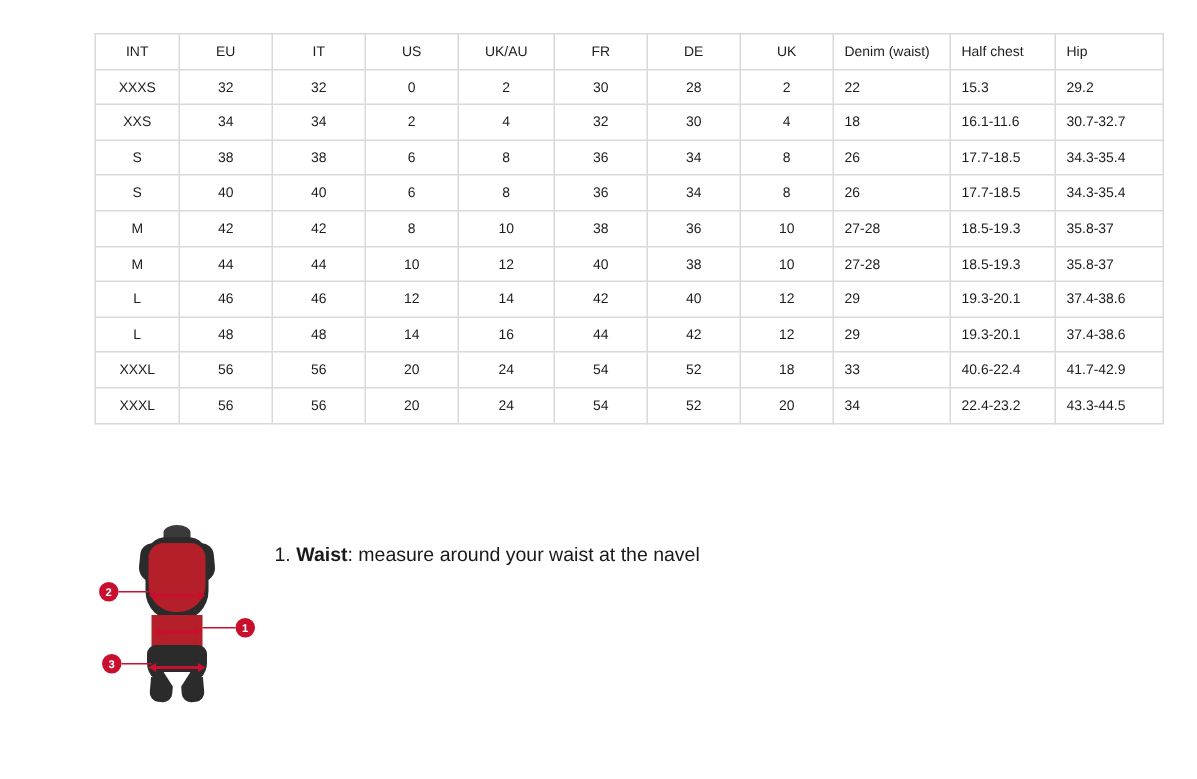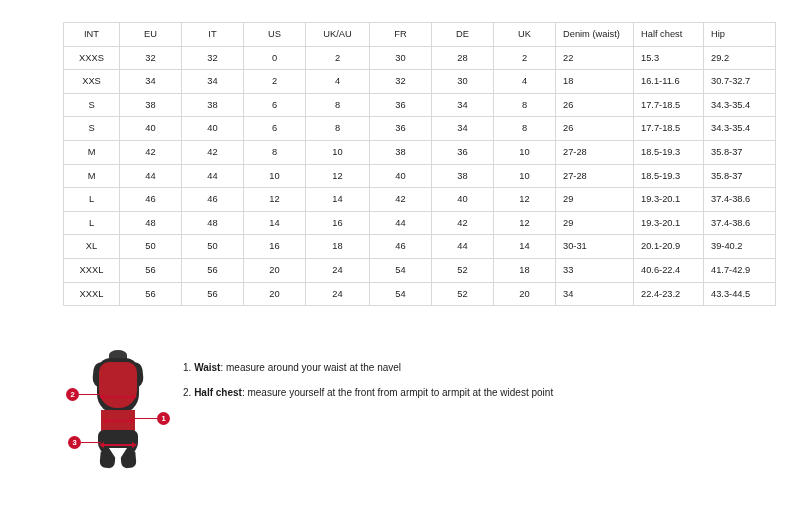--- a/index.html
+++ b/index.html
@@ -92,21 +92,21 @@
     height: 135px;
     position: relative;
     flex: 0 0 110px;
   }
   .instructions {
     margin-left: 10px;
     padding-top: 12px;
   }
   .instructions p {
     margin: 0 0 13px 0;
-    font-size: 10px;
+    font-size: 13px;
     color: #1a1a1a;
     line-height: 1.2;
   }
   .instructions b {
     font-weight: bold;
   }
 
   
   .torso {
     position: absolute;
@@ -388,33 +388,20 @@
             <td>14</td>
             <td>16</td>
             <td>44</td>
             <td>42</td>
             <td>12</td>
             <td class="left-align">29</td>
             <td class="left-align">19.3-20.1</td>
             <td class="left-align">37.4-38.6</td>
           </tr>
           <tr>
-            <td>XL</td>
-            <td>50</td>
-            <td>50</td>
-            <td>16</td>
-            <td>18</td>
-            <td>46</td>
-            <td>44</td>
-            <td>14</td>
-            <td class="left-align">30-31</td>
-            <td class="left-align">20.1-20.9</td>
-            <td class="left-align">39-40.2</td>
-          </tr>
-          <tr>
             <td>XXXL</td>
             <td>56</td>
             <td>56</td>
             <td>20</td>
             <td>24</td>
             <td>54</td>
             <td>52</td>
             <td>18</td>
             <td class="left-align">33</td>
             <td class="left-align">40.6-22.4</td>
@@ -477,22 +464,18 @@
         <div class="badge" style="left:94px; top:62px;">1</div>
         <div class="badge" style="left:3px; top:38px;">2</div>
         <div class="badge" style="left:5px; top:86px;">3</div>
       </div>
 
       <div class="instructions">
         <p>
           <span>1.</span>
           <b>Waist</b><span>: measure around your waist at the navel</span>
         </p>
-        <p>
-          <span>2.</span>
-          <b>Half chest</b><span>: measure yourself at the front from armpit to armpit at the widest point</span>
-        </p>
       </div>
 
     </div>
   </div>
 
 </div>
 
 </body></html>

